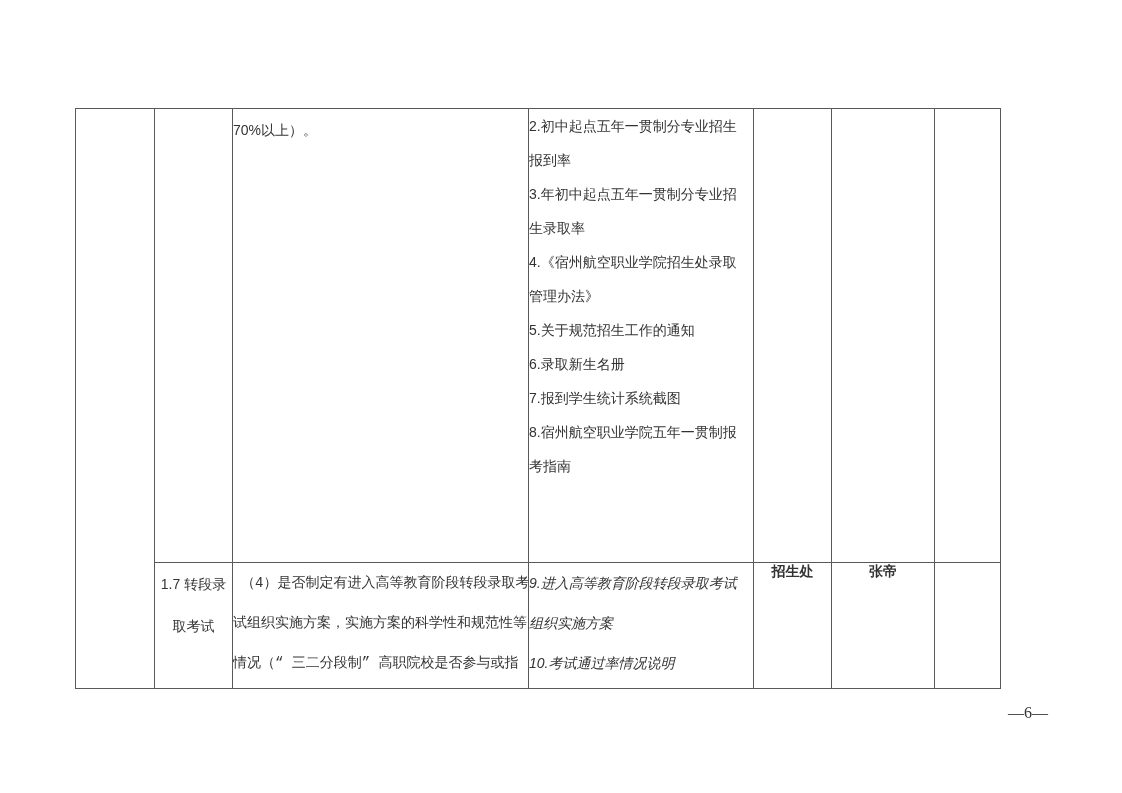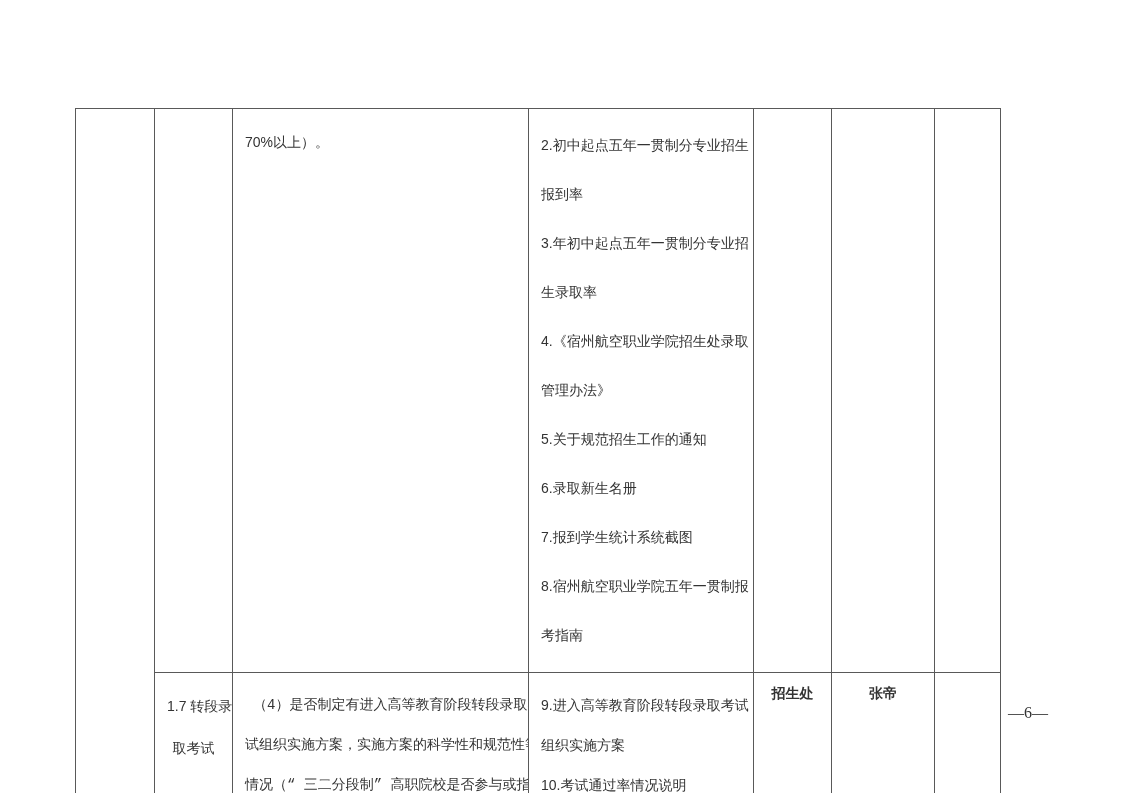--- a/index.html
+++ b/index.html
@@ -23,38 +23,38 @@
     left: 75px;
     top: 108px;
     width: 925px;
     border-collapse: collapse;
     table-layout: fixed;
     font-size: 14px;
     color: #333333;
   }
   table.eval-table td {
     border: 1px solid #595959;
-    padding: 12px;
+    padding: 0;
     vertical-align: top;
     overflow: hidden;
   }
   
   tr.row-1 { height: 454px; }
   tr.row-2 { height: 126px; }
 
   
   td.cell-criteria-1 {
     white-space: pre;
     line-height: 42px;
     padding-left: 6px;
     padding-top: 0;
   }
   td.cell-materials-1 {
     white-space: pre;
-    line-height: 49px;
+    line-height: 34px;
     padding-left: 5px;
     padding-right: 4px;
     margin-top: 34px;
   }
   td.cell-indicator-2 {
     white-space: pre;
     line-height: 42px;
     text-align: center;
     vertical-align: middle;
   }
@@ -64,20 +64,21 @@
     padding-top: 6px;
     padding-left: 6px;
     text-indent: 8px;
     font-family: Liberation Mono, monospace;
   }
   td.cell-materials-2 {
     white-space: pre;
     line-height: 40px;
     padding-top: 6px;
     padding-left: 5px;
+    font-style: italic;
   }
   td.cell-center {
     text-align: center;
     vertical-align: middle;
     white-space: pre;
     font-weight: bold;
   }
   .page-number {
     position: absolute;
     left: 998px;

